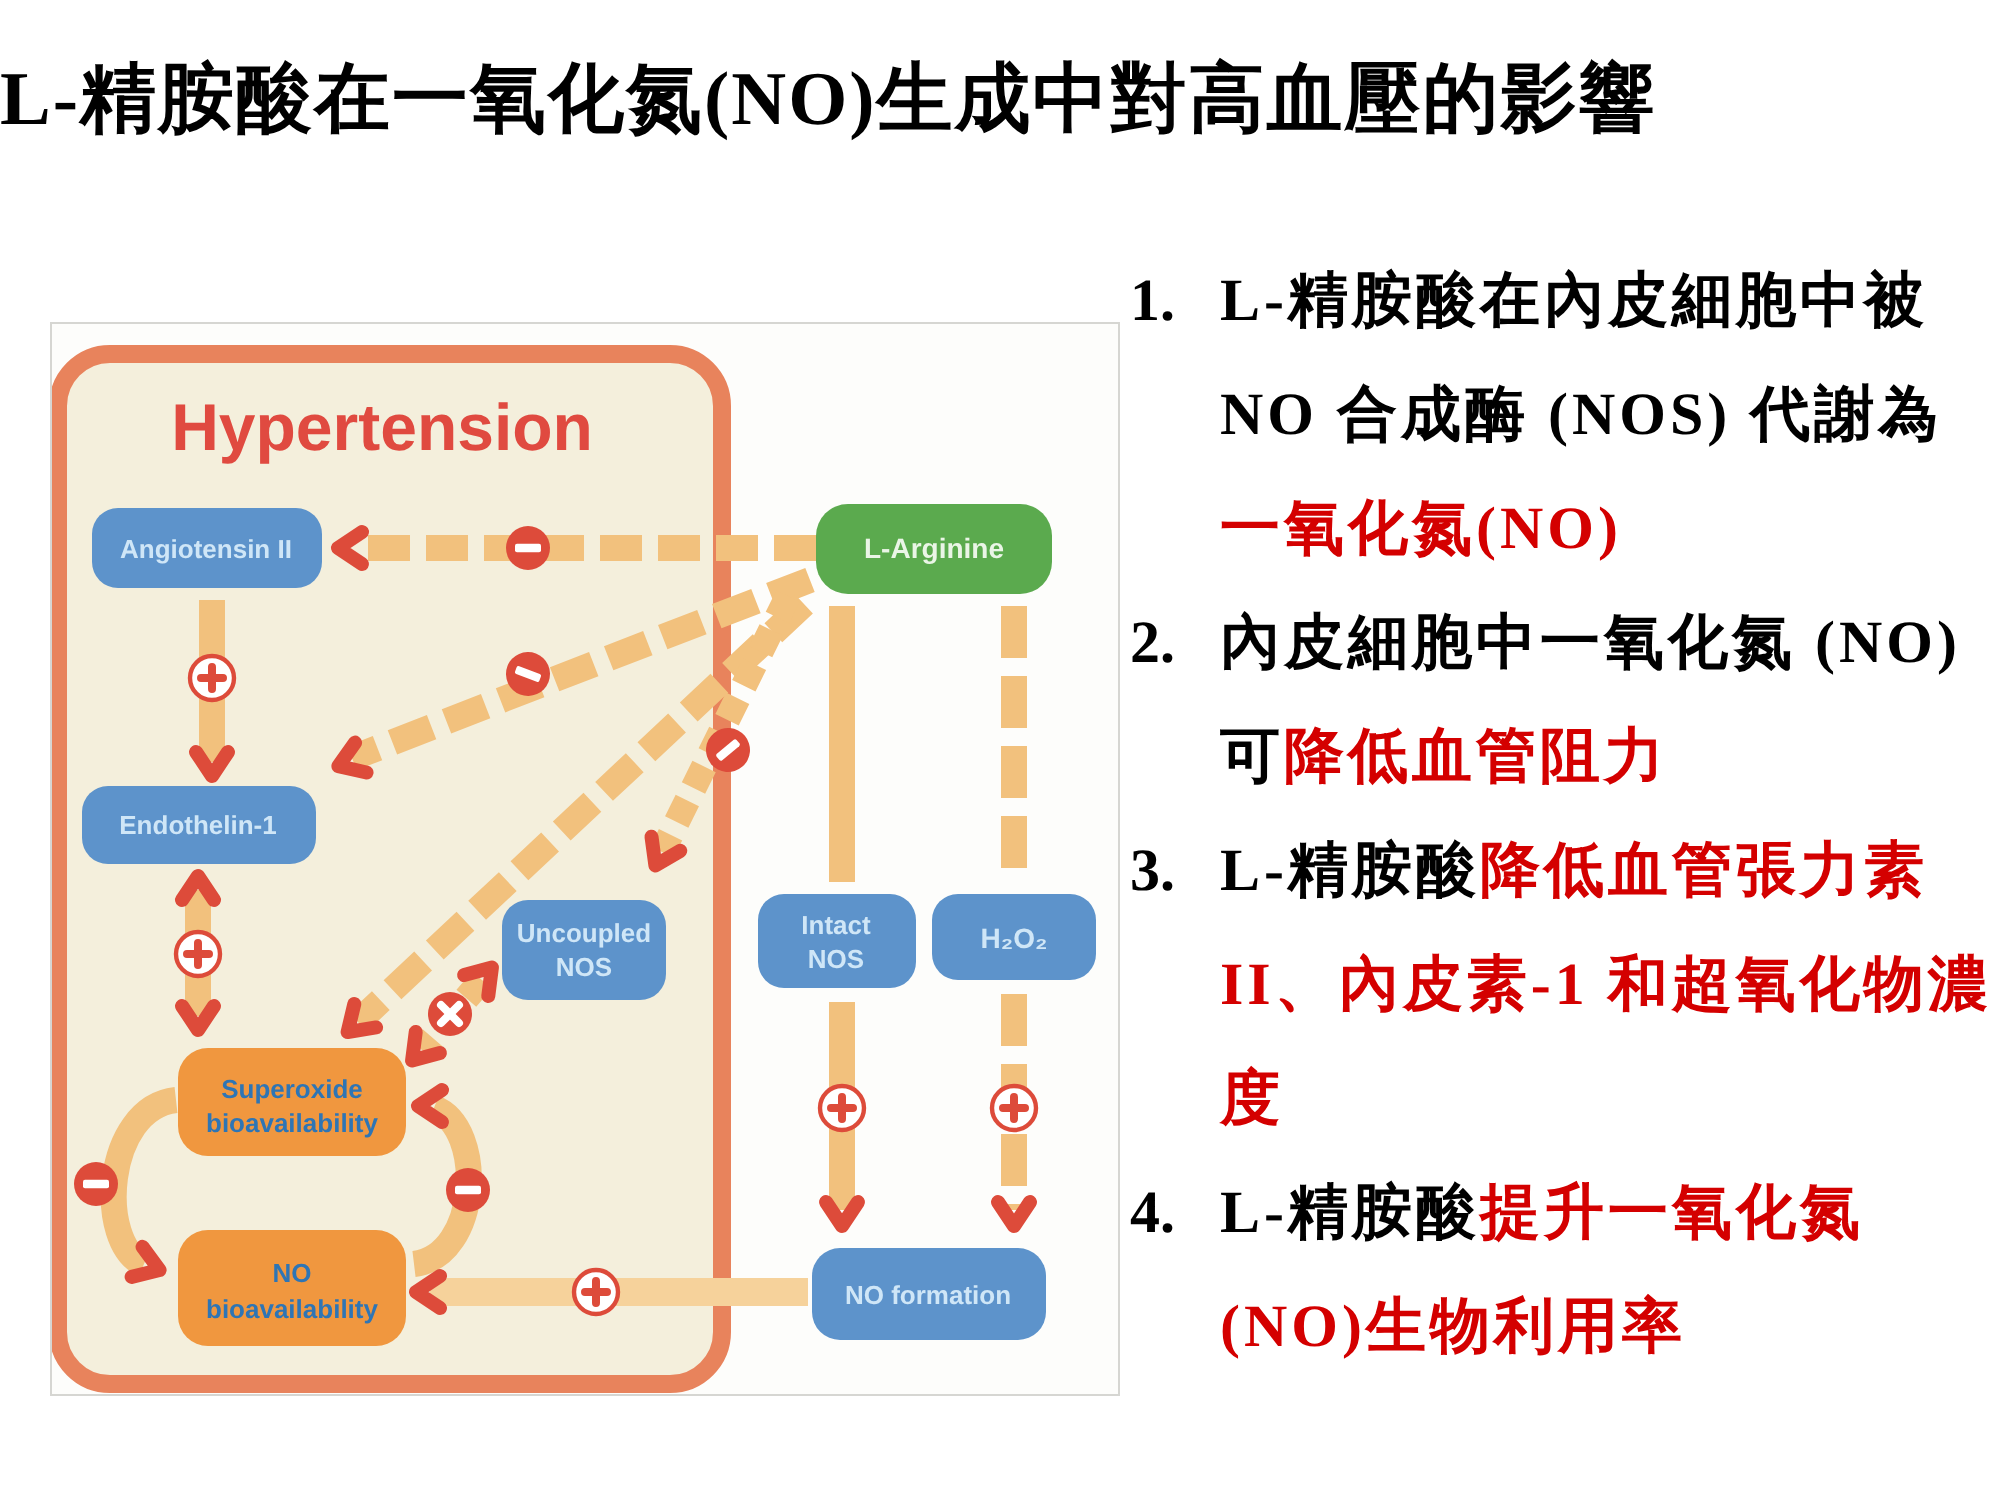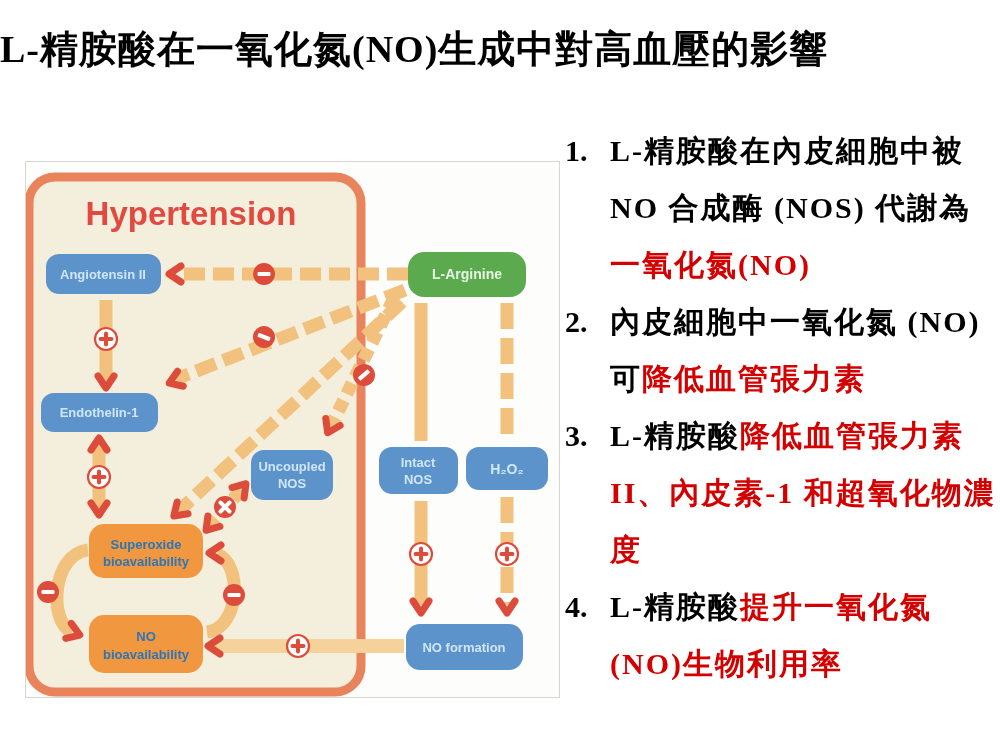--- a/index.html
+++ b/index.html
@@ -192,21 +192,21 @@
     </g>
   </g>
 </svg>
 </div>
 
 <div class="num-list">
   <div class="num-item">
     <span class="marker">1.</span><span>L-精胺酸在內皮細胞中被 NO 合成酶 (NOS) 代謝為</span><span class="hl">一氧化氮(NO)</span>
   </div>
   <div class="num-item">
-    <span class="marker">2.</span><span>內皮細胞中一氧化氮 (NO) 可</span><span class="hl">降低血管張力素</span>
+    <span class="marker">2.</span><span>內皮細胞中一氧化氮 (NO) 可</span><span class="hl">降低血管阻力</span>
   </div>
   <div class="num-item">
     <span class="marker">3.</span><span>L-精胺酸</span><span class="hl">降低血管張力素 II、內皮素-1 和超氧化物濃度</span>
   </div>
   <div class="num-item">
     <span class="marker">4.</span><span>L-精胺酸</span><span class="hl">提升一氧化氮(NO)生物利用率</span>
   </div>
 </div>
 
 </body></html>

